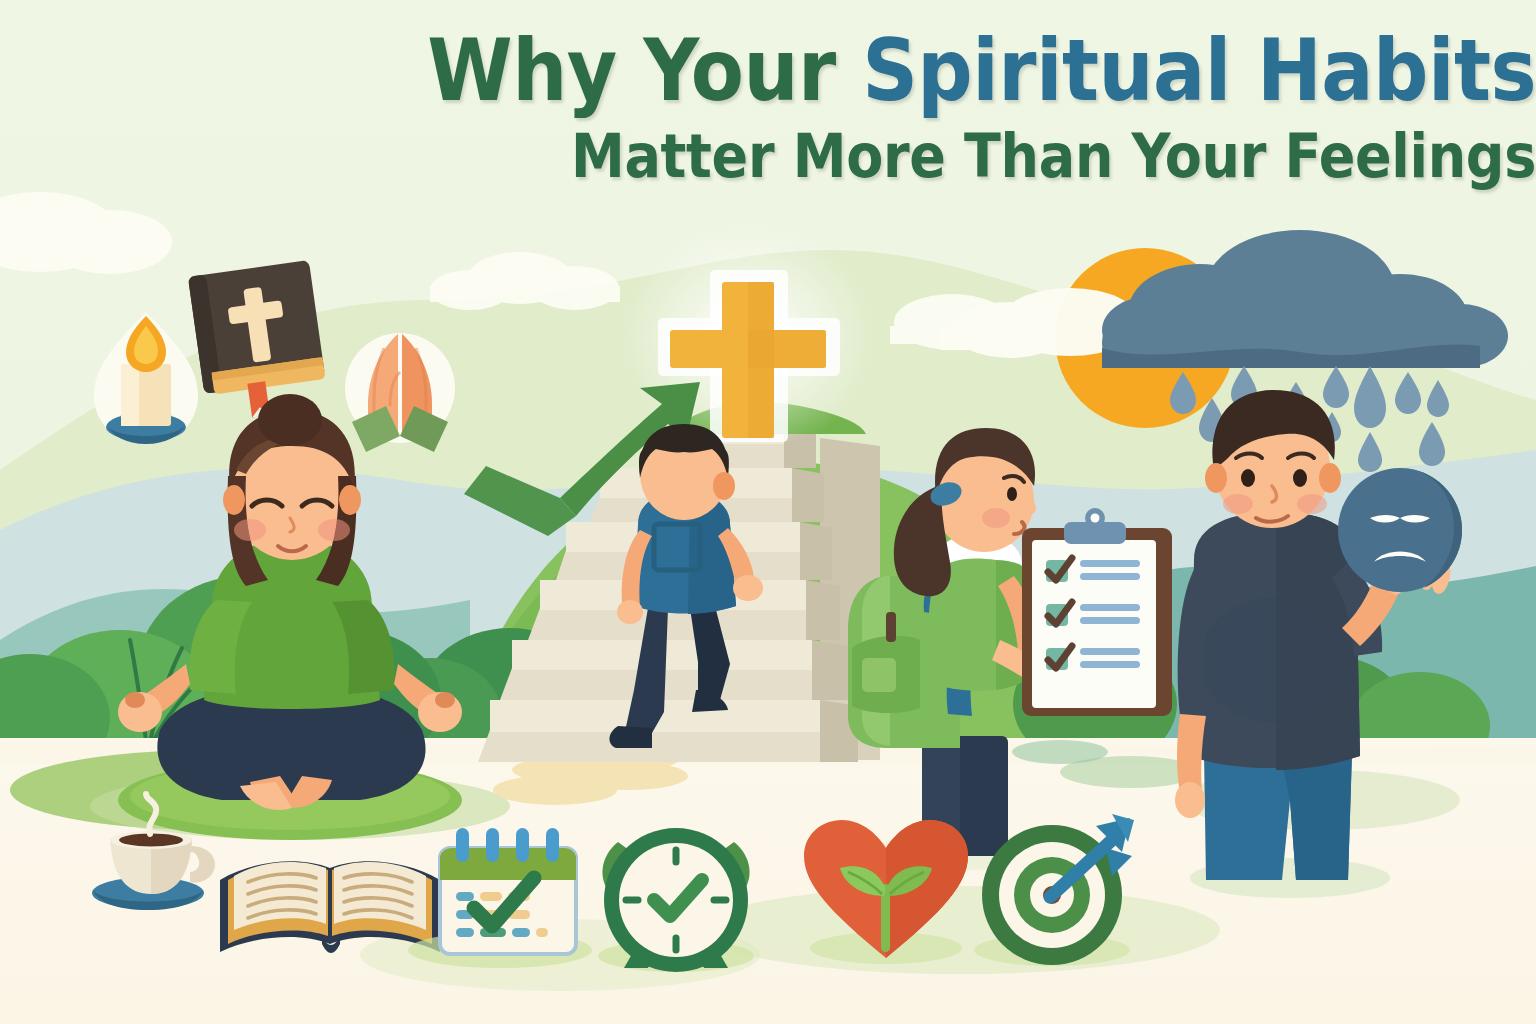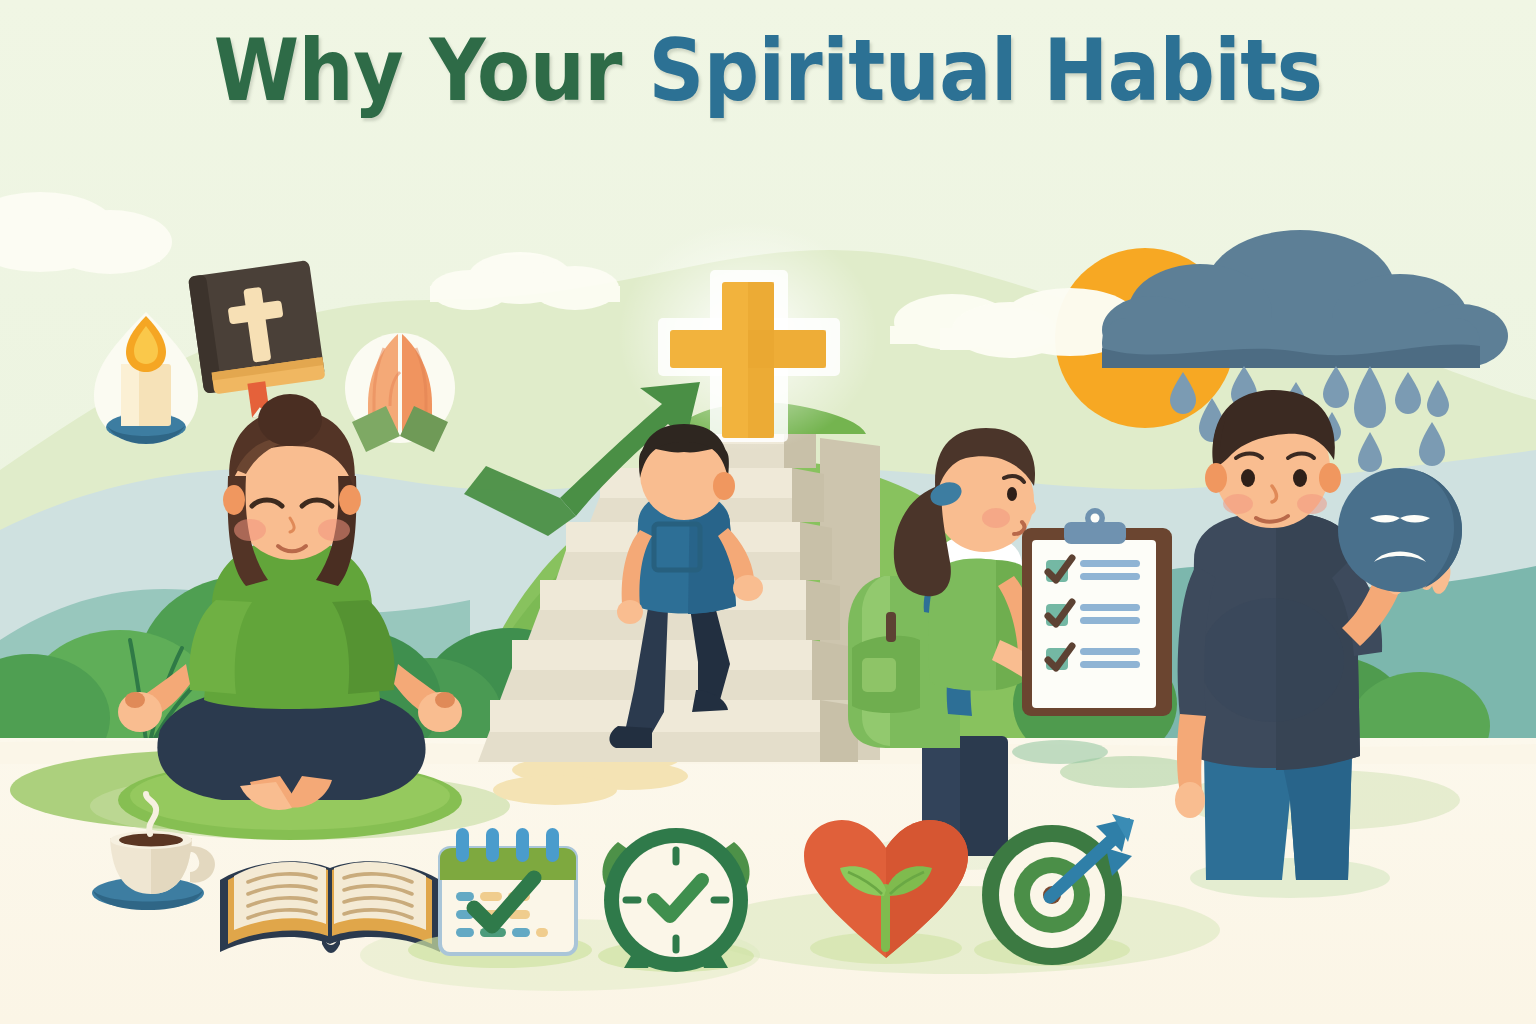--- a/index.html
+++ b/index.html
@@ -7,21 +7,21 @@
     width:1536px;height:1024px;overflow:hidden;
     font-family:"Liberation Sans", sans-serif;
     background:#eef4e0;
   }
   #stage{position:relative;width:1536px;height:1024px;overflow:hidden;background:#eef4e0;}
   #stage svg.layer{position:absolute;left:0;top:0;width:1536px;height:1024px;}
 
   
   .title-wrap{
     position:absolute;left:0;top:26px;width:1536px;
-    text-align:center;z-index:60;pointer-events:none;
+    text-align:right;z-index:60;pointer-events:none;
   }
   .t-line1{
     font-family:"DejaVu Sans Condensed","Liberation Sans Narrow","Liberation Sans",sans-serif;
     font-weight:700;font-size:86px;line-height:1.04;
     letter-spacing:-0.5px;
     text-shadow:2px 3px 3px rgba(120,130,110,0.28);
     white-space:nowrap;
   }
   .t-line2{
     font-family:"DejaVu Sans Condensed","Liberation Sans Narrow","Liberation Sans",sans-serif;
@@ -551,15 +551,16 @@
       <path d="M1050 897 L1112 840" stroke="#2f7fa8" stroke-width="13" stroke-linecap="round"></path>
       <path d="M1096 826 L1130 818 L1122 852 Z" fill="#2f7fa8"></path>
       <path d="M1106 848 L1132 856 L1112 876 Z" fill="#2f7fa8"></path>
       <path d="M1112 814 L1134 820 L1128 842 Z" fill="#3a8cb5"></path>
     </g>
 
   </svg>
 
   <div class="title-wrap">
     <div class="t-line1"><span class="g">Why Your </span><span class="b">Spiritual Habits</span></div>
+    <div class="t-line2 g">Matter More Than Your Feelings</div>
   </div>
 
 </div>
 
 </body></html>

